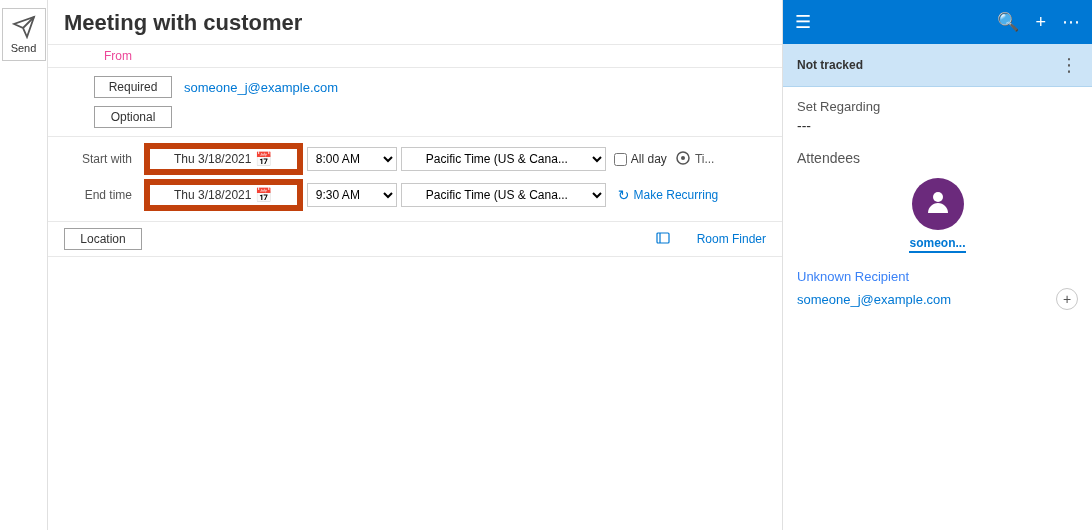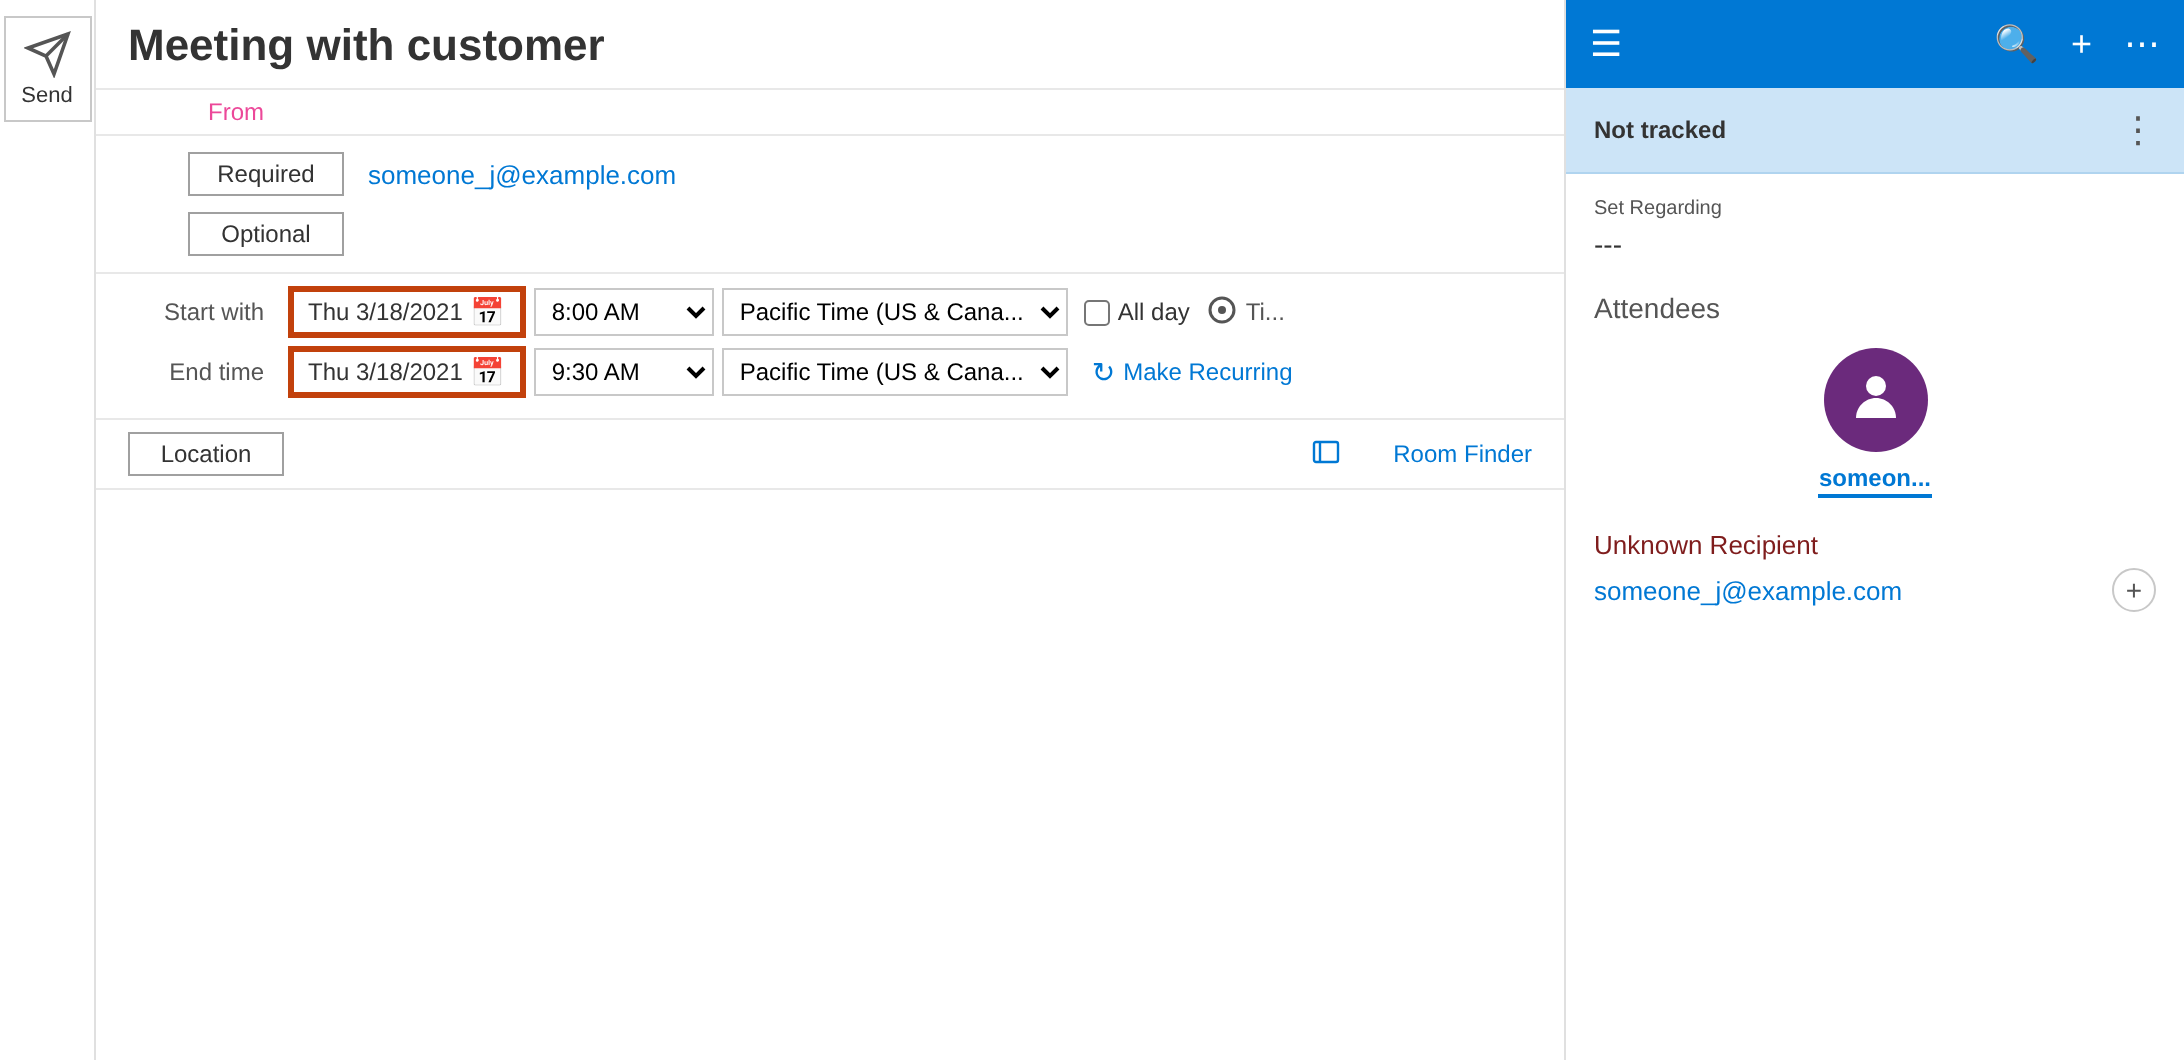--- a/index.html
+++ b/index.html
@@ -111,43 +111,43 @@
       width: 80px;
       text-align: right;
       color: #555;
       font-size: 12px;
       padding-right: 12px;
       flex-shrink: 0;
     }
     .date-input-wrap {
       display: flex;
       align-items: center;
-      border: 3px solid #c2410c;
-      padding: 2px 7px;
+      border: 6px solid #c2410c;
+      padding: 2px 24px;
       background: #fff;
       font-size: 12px;
       margin-right: 4px;
       cursor: pointer;
     }
     .date-text { font-size: 12px; color: #333; margin-right: 4px; }
     .cal-icon { color: #555; font-size: 14px; }
 
     .time-select {
       border: 1px solid #c8c8c8;
       padding: 2px 4px;
       font-size: 12px;
       background: #fff;
       margin-right: 4px;
       cursor: pointer;
       min-width: 90px;
       height: 24px;
     }
     .tz-select {
       border: 1px solid #c8c8c8;
-      padding: 2px 4px;
+      padding: 2px 20px;
       font-size: 12px;
       background: #fff;
       margin-right: 8px;
       cursor: pointer;
       min-width: 150px;
       height: 24px;
     }
     .allday-wrap {
       display: flex;
       align-items: center;
@@ -257,21 +257,21 @@
       cursor: pointer;
     }
 
     
     .sidebar-content {
       padding: 12px 14px;
       overflow-y: auto;
       flex: 1;
     }
     .set-regarding {
-      font-size: 10px;
+      font-size: 13px;
       color: #555;
       margin-bottom: 4px;
     }
     .regarding-value {
       font-size: 14px;
       color: #333;
       margin-bottom: 16px;
     }
     .attendees-label {
       font-size: 14px;
@@ -305,21 +305,21 @@
       border-bottom: 2px solid #0078d4;
       padding-bottom: 1px;
       text-align: right;
       font-weight: bold;
     }
     .unknown-recipient-section {
       margin-top: 8px;
     }
     .unknown-label {
       font-size: 13px;
-      color: #7f1d1d;
+      color: #3b82f6;
       margin-bottom: 4px;
     }
     .unknown-email-row {
       display: flex;
       align-items: center;
       justify-content: space-between;
     }
     .unknown-email {
       color: #0078d4;
       font-size: 13px;

